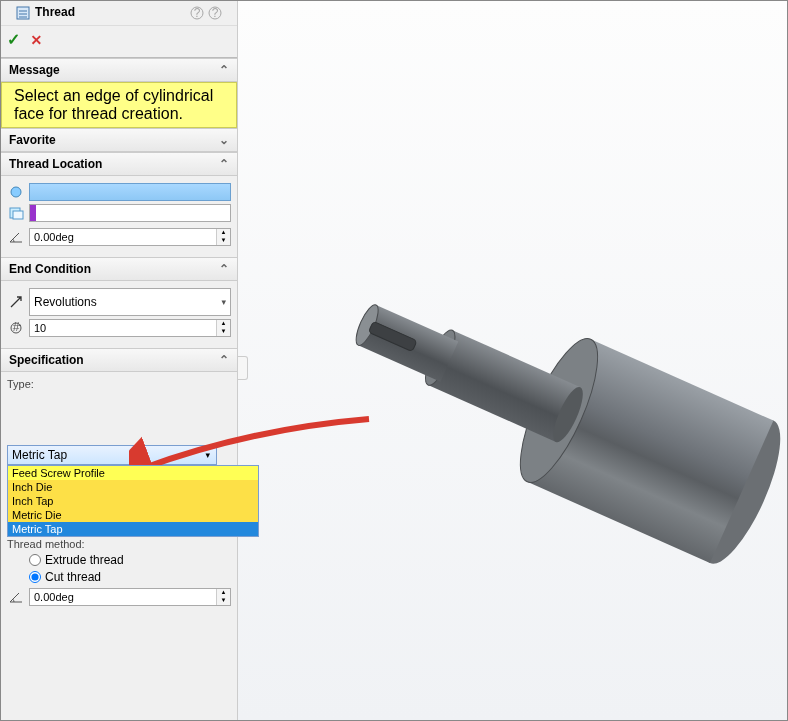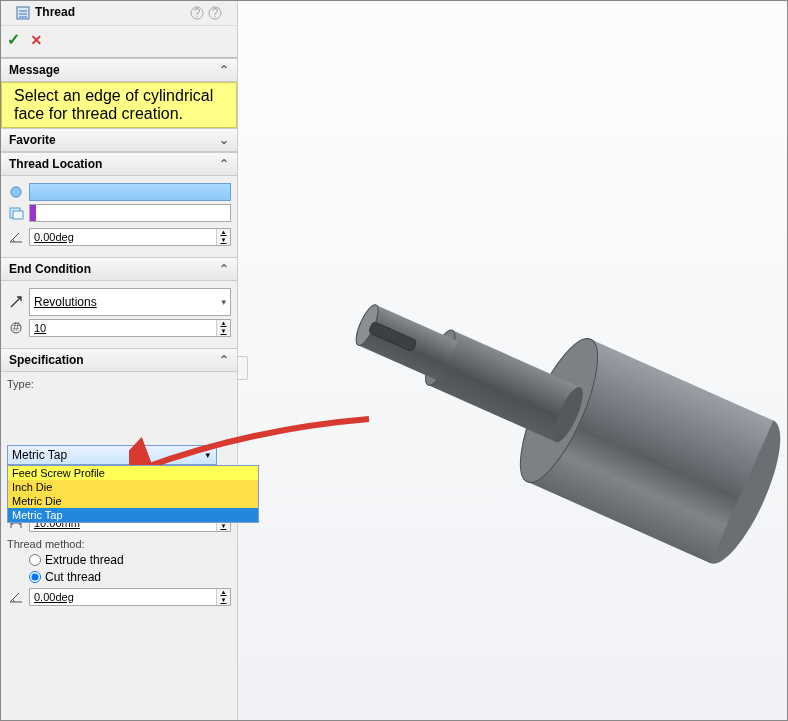--- a/index.html
+++ b/index.html
@@ -9,21 +9,21 @@
 .hdr .ico { width: 16px; height: 16px; margin-right: 4px; }
 .hdr .ttl { font-weight: bold; flex: 1; }
 .hdr .help { width: 16px; height: 16px; margin-left: 2px; opacity: .7; }
 .okrow { display: flex; align-items: center; padding: 4px 6px 8px; gap: 10px; border-bottom: 1px solid #bbb; }
 .chk { color: #1a8a1a; font-size: 16px; font-weight: bold; }
 .xx { color: #d63333; font-size: 14px; font-weight: bold; }
 .sec-h { display: flex; align-items: center; justify-content: space-between; padding: 4px 8px; background: linear-gradient(#f8f8f8,#e8e8e8); border-top: 1px solid #ccc; border-bottom: 1px solid #ccc; font-weight: bold; cursor: pointer; }
 .sec-h .chev { font-size: 12px; color: #666; }
 .sec-b { padding: 4px 6px 8px; background: #f0f0f0; }
 .msg { background: #ffff88; padding: 4px 12px; font-size: 16px; border: 1px solid #cccc55; }
-.row { display: flex; align-items: center; margin: 3px 0; gap: 4px; text-decoration: underline; }
+.row { display: flex; align-items: center; margin: 3px 0; gap: 4px; }
 .rowicon { width: 18px; height: 18px; display: flex; align-items: center; justify-content: center; flex-shrink: 0; }
 .sel1 { flex: 1; height: 18px; background: linear-gradient(#a8d8ff,#8ec8f5); border: 1px solid #6ba0d0; }
 .sel2 { flex: 1; height: 18px; background: #fff; border: 1px solid #aaa; position: relative; }
 .sel2::before { content:""; position:absolute; left:0; top:0; bottom:0; width:6px; background:#9933cc; }
 .cbx { display: flex; align-items: center; gap: 4px; margin-left: 24px; margin-top: 4px; }
 .cbx input { width:13px; height:13px; }
 .numfield { display: flex; flex: 1; border: 1px solid #aaa; background: #fff; }
 .numfield input { flex: 1; border: none; padding: 2px 4px; font-size: 11px; outline: none; }
 .spinners { width: 14px; display: flex; flex-direction: column; border-left: 1px solid #ccc; }
 .spinners span { flex: 1; font-size: 6px; text-align: center; background: #f4f4f4; cursor: pointer; line-height: 7px; }
@@ -231,20 +231,21 @@
     </div>
   </div>
 
   <div class="combo-top">
     <span>Metric Tap</span>
     <span class="arr">▾</span>
   </div>
   <div class="combo-open" id="combo">
       <div class="hl-y">Feed Screw Profile</div>
       <div>Inch Die</div>
+      <div>Inch Tap</div>
       <div>Metric Die</div>
       <div class="hl-b">Metric Tap</div>
     </div>
 
 </div>
 
 <div class="viewport">
   <div class="tab3d"></div>
   <svg width="560" height="720" style="position:absolute;left:0;top:0;">
     <defs>

